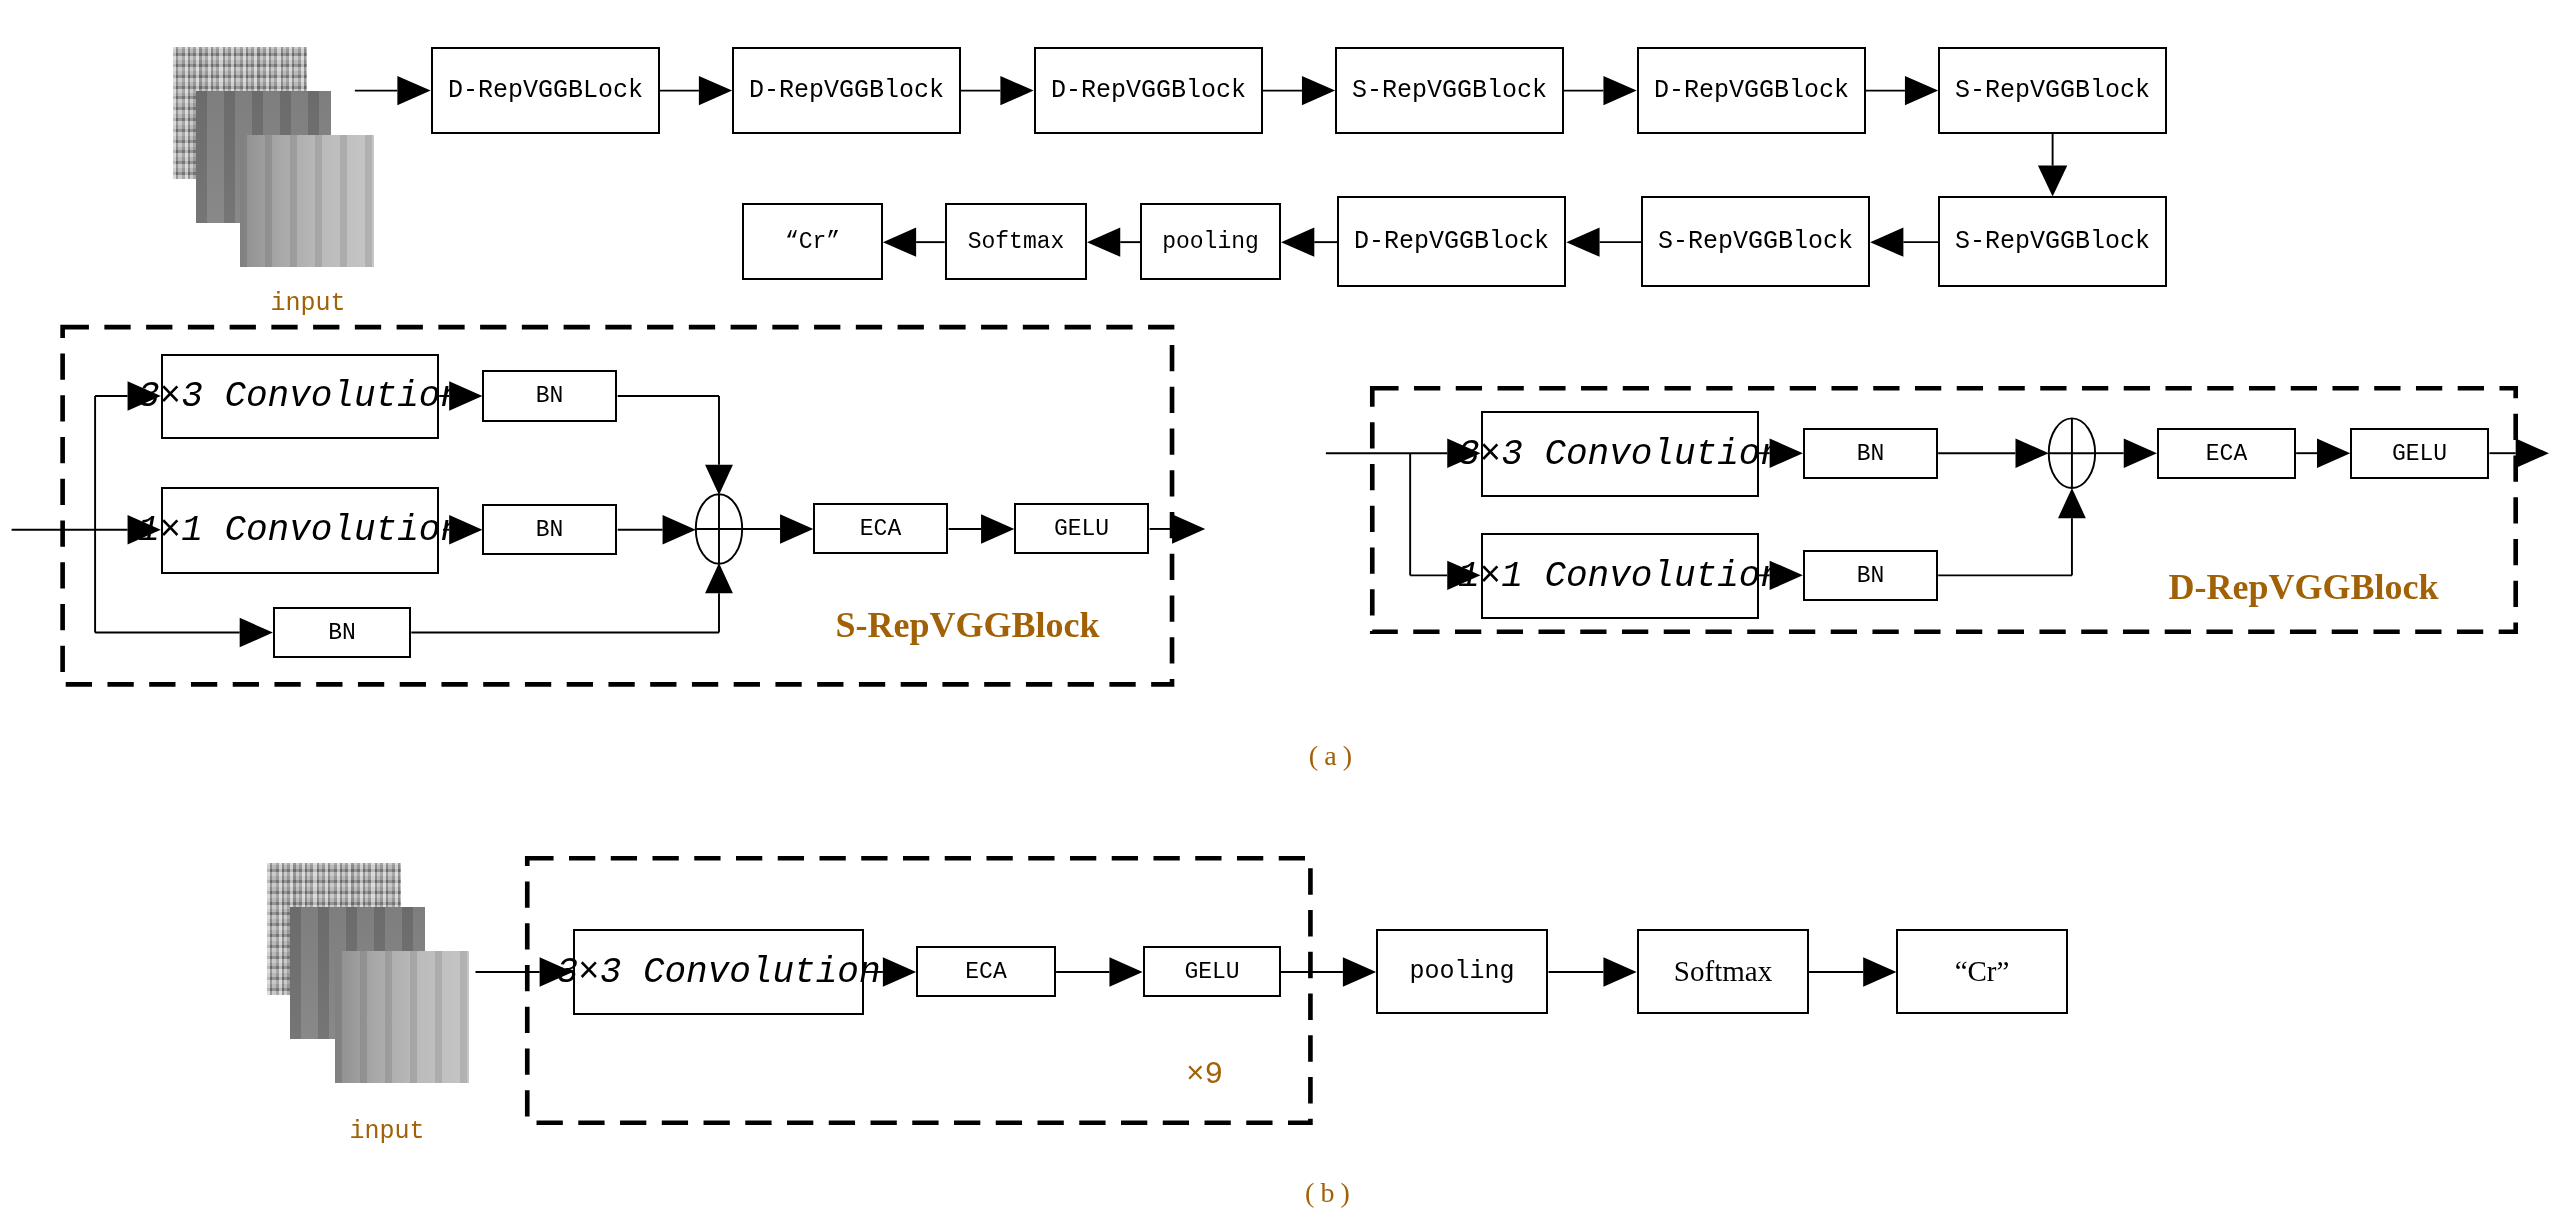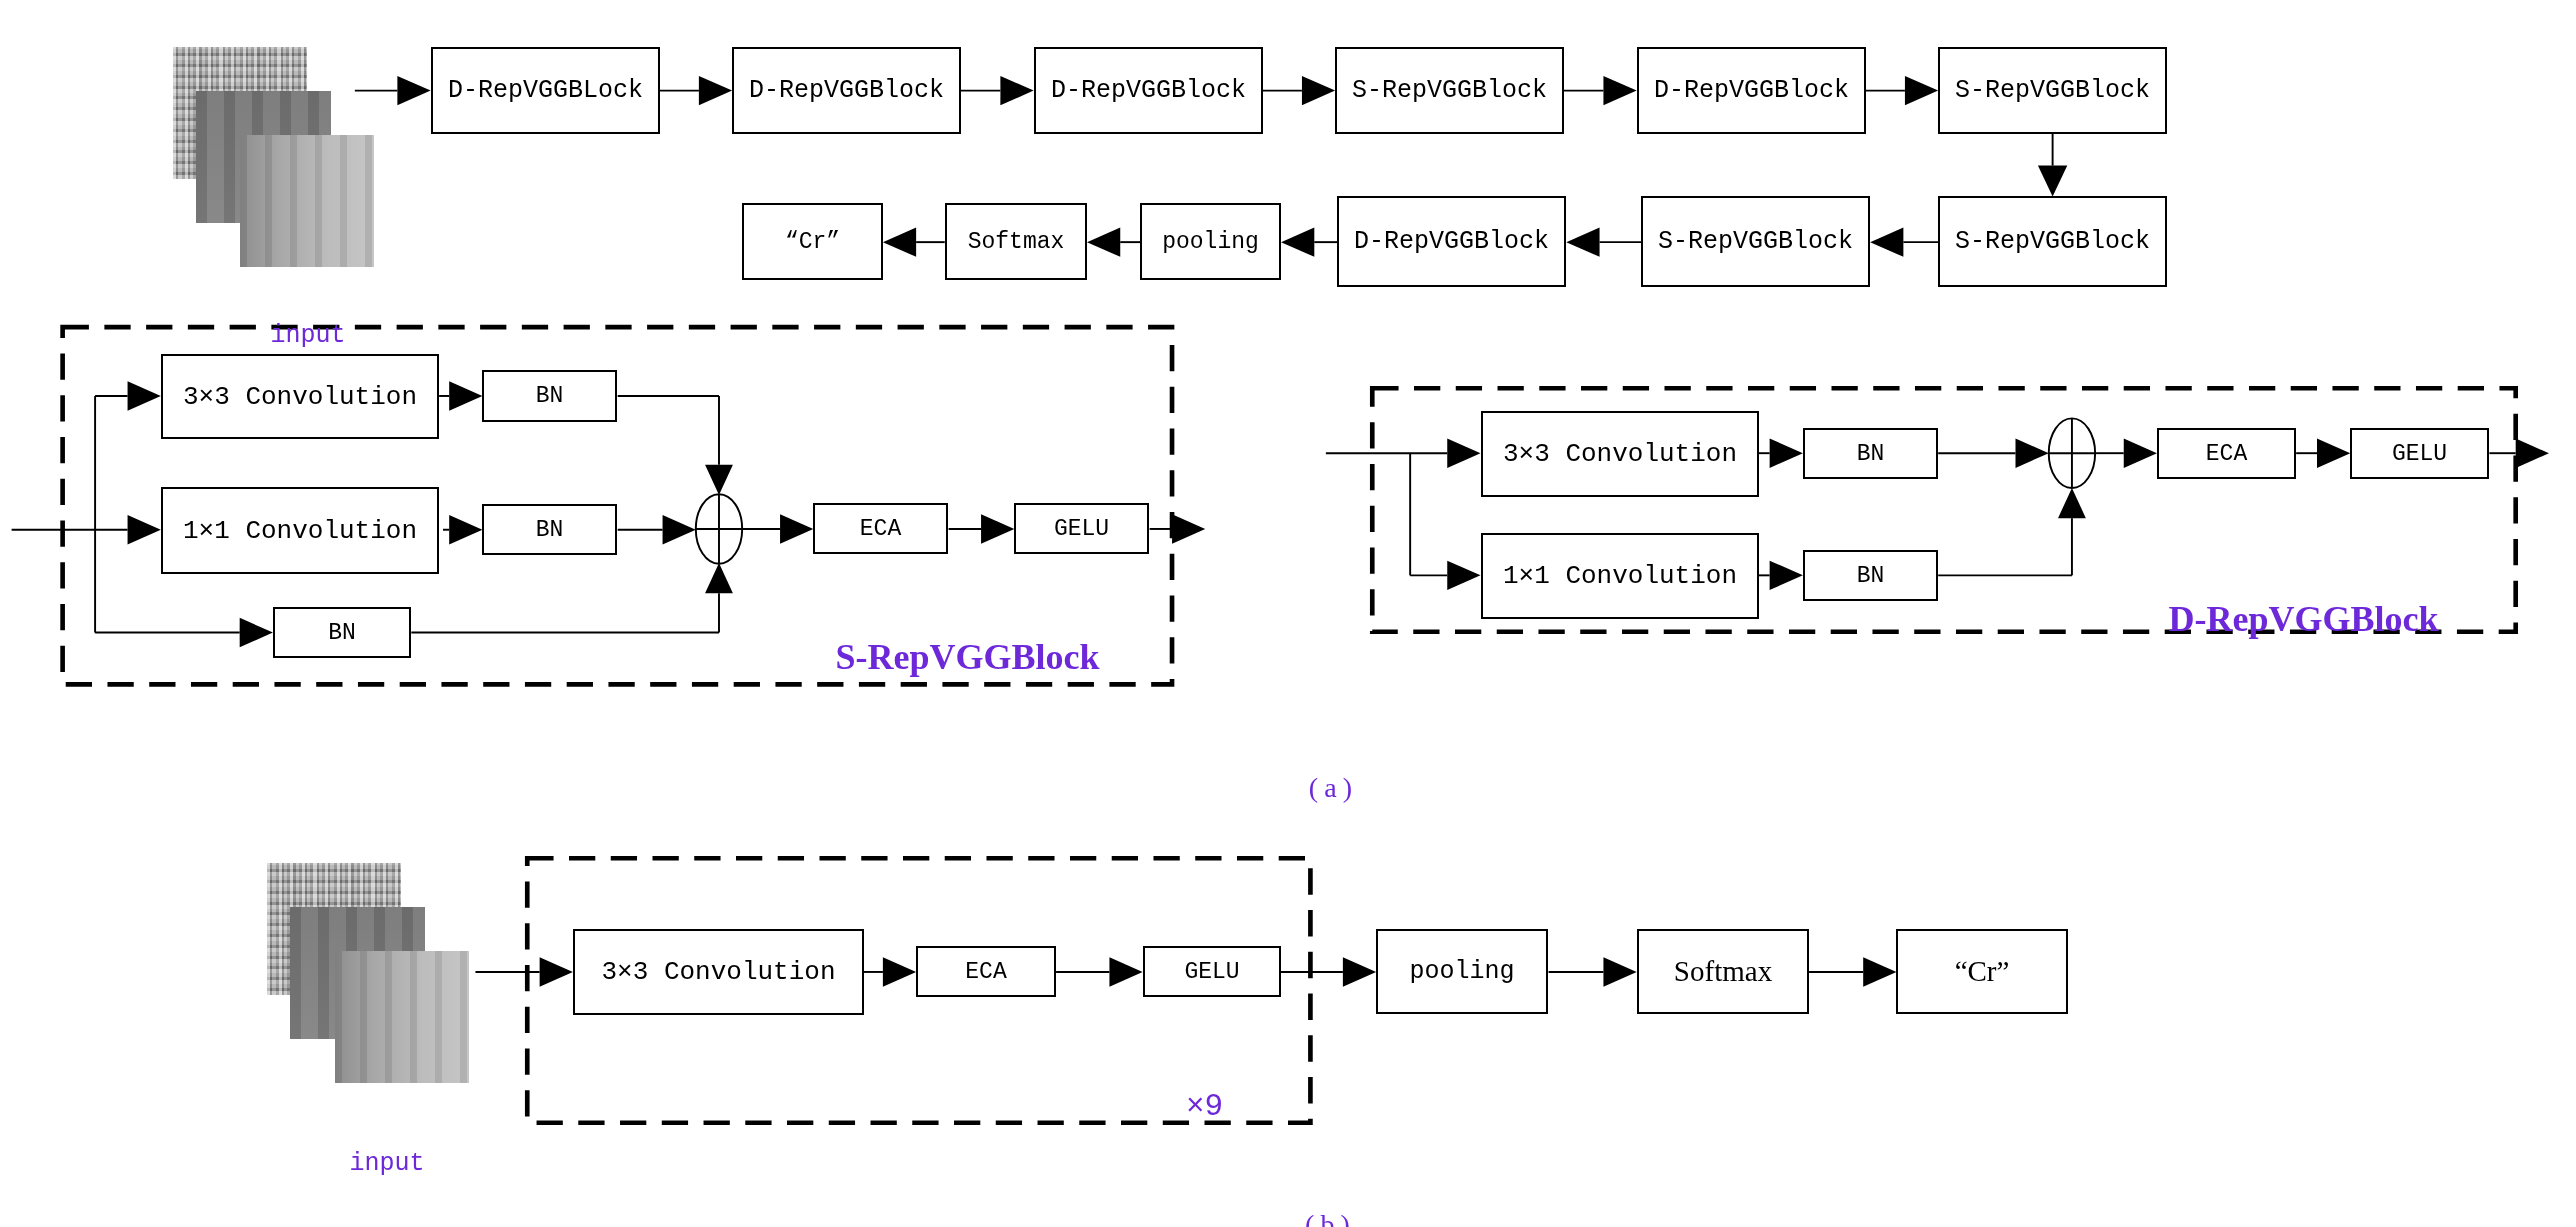--- a/index.html
+++ b/index.html
@@ -4,24 +4,24 @@
 <style>
   html,body{margin:0;padding:0;background:#ffffff;}
   body{width:2576px;height:1228px;font-family:"Liberation Sans",sans-serif;}
   .canvas{position:relative;width:2576px;height:1228px;background:#ffffff;overflow:hidden;}
   .wires{position:absolute;left:0;top:0;width:2576px;height:1228px;}
   .box{position:absolute;box-sizing:border-box;border:2.3px solid #000;background:#fff;
        display:flex;align-items:center;justify-content:center;color:#000;white-space:nowrap;}
   .mono{font-family:"Liberation Mono","DejaVu Sans Mono",monospace;}
   .serif{font-family:"Liberation Serif","DejaVu Serif",serif;}
   .f-row{font-size:25px;}
-  .f-conv{font-size:26px;}
+  .f-conv{font-size:36px;font-style:italic;}
   .f-sm{font-size:23px;}
   .f-b38{font-size:29px;}
-  .lbl{position:absolute;display:flex;align-items:center;justify-content:center;color:#6d28d9;white-space:nowrap;margin-top:32px;}
+  .lbl{position:absolute;display:flex;align-items:center;justify-content:center;color:#a16207;white-space:nowrap;}
   .blockcap{font-weight:bold;font-size:36px;}
   .cap{font-size:28px;letter-spacing:6.2px;}
   .inlbl{font-size:25px;}
   .rep{font-size:31px;}
   .imgcard{position:absolute;}
   .tex-noise{background-color:#a9a9a9;
     background-image:
       repeating-linear-gradient(90deg, rgba(255,255,255,.40) 0 3.1px, rgba(0,0,0,.22) 3.1px 5.4px, rgba(255,255,255,.12) 5.4px 8.5px, rgba(0,0,0,.14) 8.5px 11.6px),
       repeating-linear-gradient(0deg, rgba(255,255,255,.30) 0 3.9px, rgba(0,0,0,.20) 3.9px 7px, rgba(255,255,255,.08) 7px 10.8px);}
   .tex-dark{background-color:#7d7d7d;

